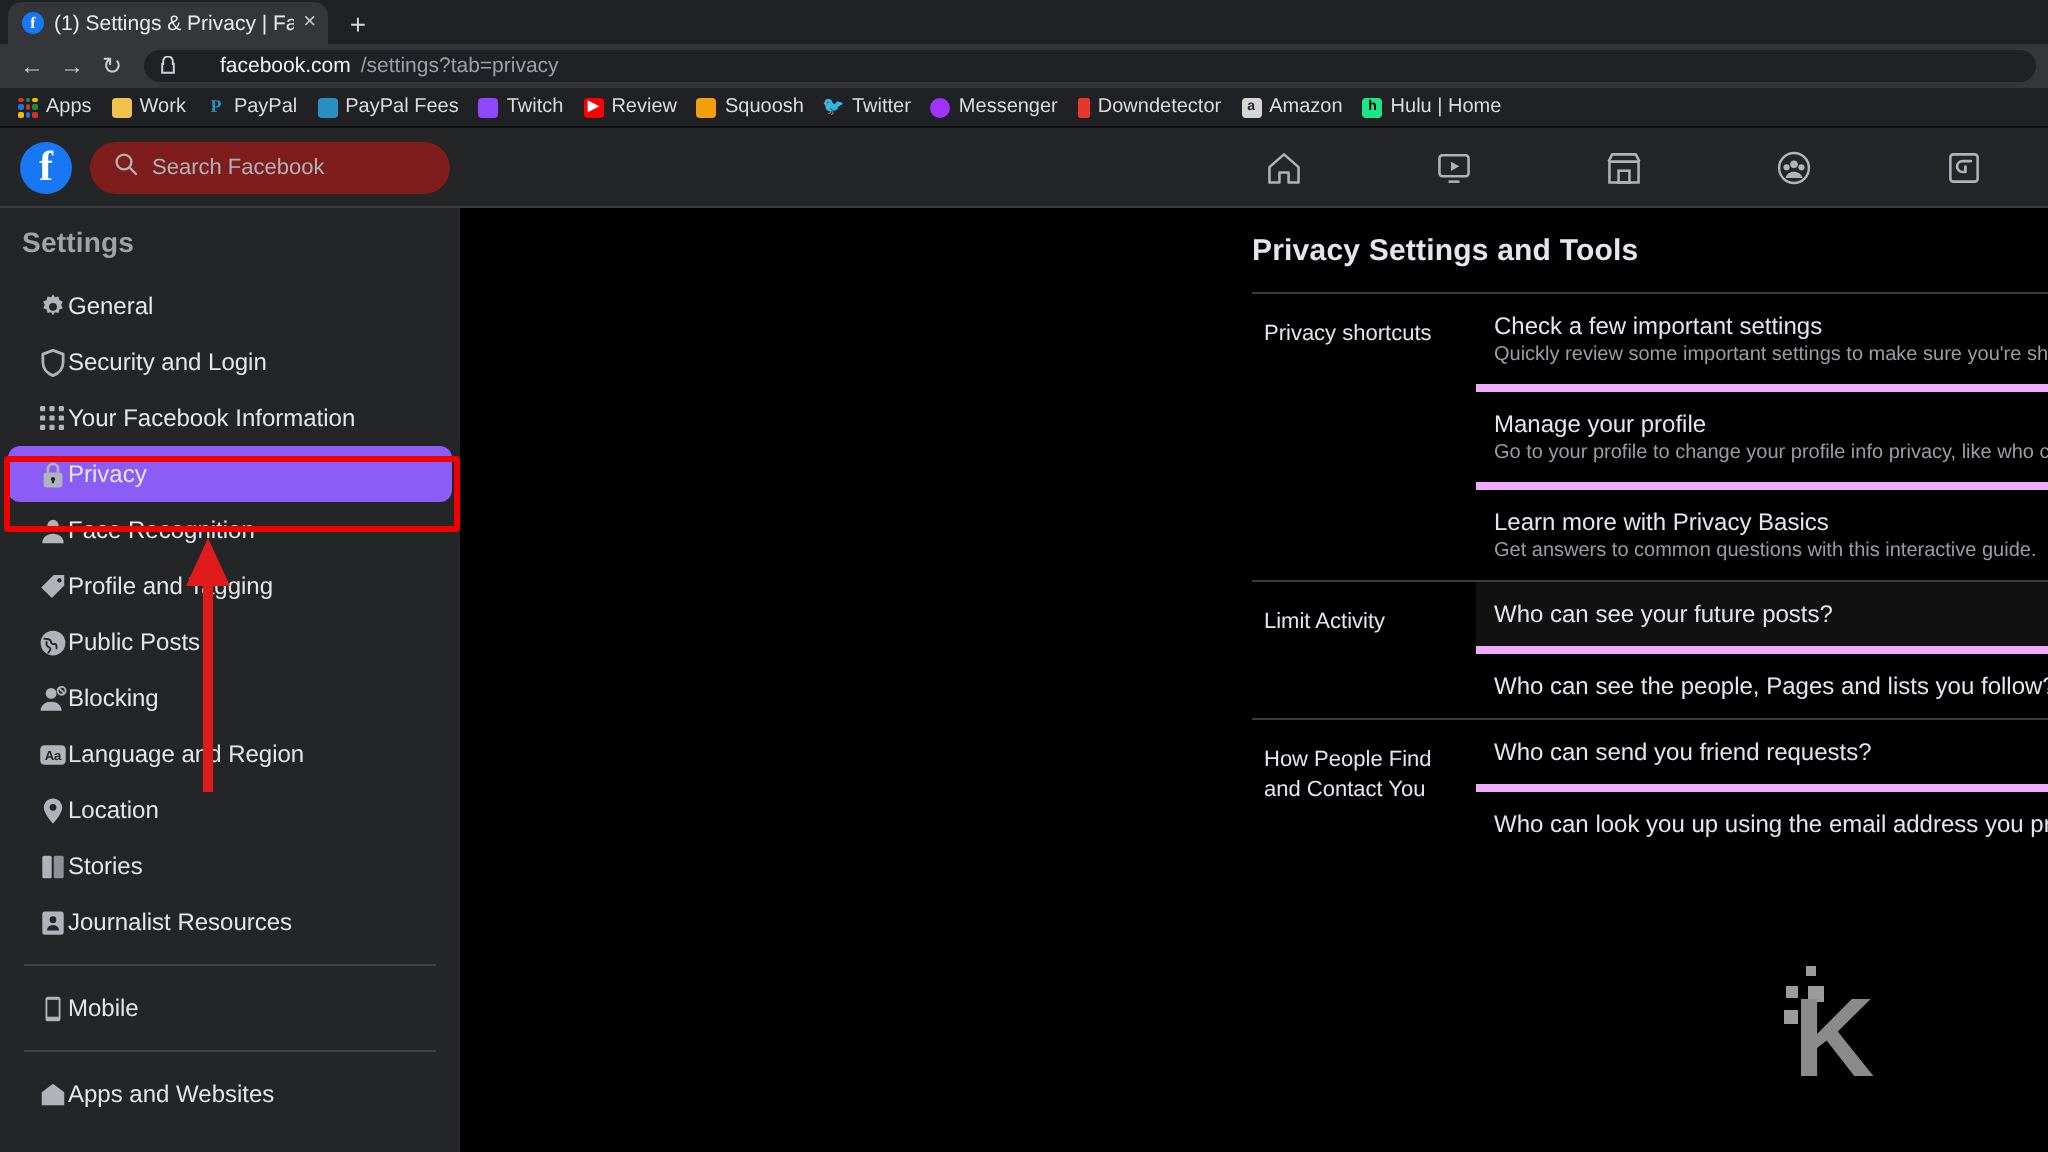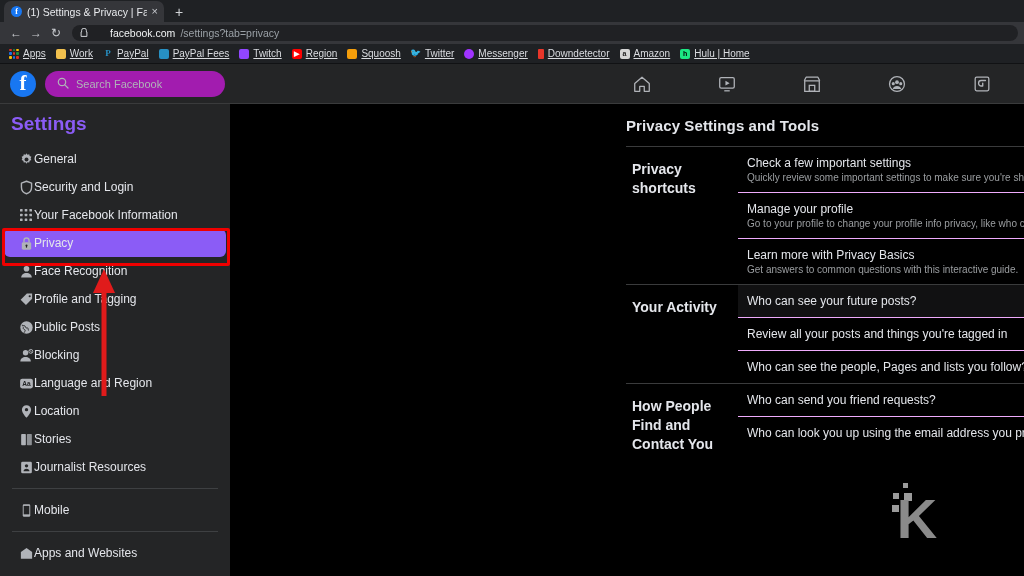--- a/index.html
+++ b/index.html
@@ -64,21 +64,21 @@
   }
   .bm {
     display:flex; align-items:center; gap:4px; padding:0 6px 0 4px;
     white-space:nowrap;
   }
   .bm-ico {
     width:10px; height:10px; border-radius:2px; flex:0 0 auto;
     display:flex; align-items:center; justify-content:center;
     font-size:7px; color:#fff; font-weight:bold; line-height:1;
   }
-  .bm-label { font-size:10px;text-decoration:underline; }
+  .bm-label { font-size:10px; }
   .dots-grid {
     width:10px;height:10px;display:grid;grid-template-columns:repeat(3,1fr);
     grid-template-rows:repeat(3,1fr);gap:1px;
   }
   .dots-grid i { background:#d93025; border-radius:1px; display:block; }
   .dots-grid i:nth-child(2){background:#1e8e3e}
   .dots-grid i:nth-child(3){background:#fbbc04}
   .dots-grid i:nth-child(4){background:#1a73e8}
   .dots-grid i:nth-child(5){background:#d93025}
   .dots-grid i:nth-child(6){background:#1e8e3e}
@@ -91,42 +91,42 @@
     height:40px; background:#242526; display:flex; align-items:center;
     border-bottom:1px solid #3a3b3c; position:relative;
   }
   .fb-logo {
     width:26px; height:26px; border-radius:50%; background:#1877f2;
     color:#fff; font-family:"Liberation Serif",serif; font-weight:bold;
     font-size:21px; line-height:25px; text-align:center; margin-left:10px;
     flex:0 0 auto;
   }
   .fb-search {
-    height:26px; width:180px; background:#a21caf; border-radius:16px;
+    height:26px; width:180px; background:#7f1d1d; border-radius:16px;
     display:flex; align-items:center; gap:7px; padding:0 12px;
     margin-left:9px; color:#b0b3b8; font-size:11px;
   }
   .fb-nav {
     position:absolute; left:600px; right:0; top:0; height:40px;
     display:flex; align-items:center; justify-content:space-around;
   }
   .fb-nav-item {
     width:50px; height:34px; display:flex; align-items:center;
     justify-content:center; color:#b0b3b8;
   }
 
   
   .content { display:flex; height:512px; background:#000; }
 
   .sidebar {
     width:230px; flex:0 0 230px; background:#242526; height:512px;
     padding-top:9px; position:relative; overflow:hidden;
   }
   .side-title {
-    font-size:19px; font-weight:bold; color:#8b5cf6;
+    font-size:14px; font-weight:bold; color:#a3a3a3;
     padding:0 0 10px 11px; letter-spacing:.1px;
   }
   .side-item {
     height:28px; display:flex; align-items:center; gap:0;
     padding-left:14px; margin:0 4px; border-radius:6px;
     color:#e4e6eb; font-size:12px;
   }
   .side-item.active { background:#8b5cf6; }
   .side-ico {
     width:16px; height:16px; flex:0 0 auto; display:flex;
@@ -154,26 +154,26 @@
     width:404px; flex:0 0 404px; background:#000; height:512px;
     padding:0 0 0 6px; overflow:hidden; position:relative;
   }
   .main-title {
     font-size:15px; font-weight:bold; color:#e4e6eb;
     padding:13px 0 12px 0; letter-spacing:.1px;
   }
   .rule { height:1px; background:#3a3b3c; }
   .section { display:flex; }
   .sec-head {
-    width:112px; flex:0 0 112px; font-size:14px; font-weight:bold;
+    width:112px; flex:0 0 112px; font-size:11px; font-weight:normal;
     color:#e4e6eb; padding:13px 10px 0 6px; line-height:1.35;
   }
   .sec-rows { flex:1 1 auto; min-width:0; }
   .row {
-    padding:9px 0 9px 9px; border-bottom:1px solid #f0abfc;
+    padding:9px 0 9px 9px; border-bottom:4px solid #f0abfc;
     white-space:nowrap; overflow:hidden;
   }
   .row:last-child { border-bottom:none; }
   .row.hl { background:#111112; }
   .row-title { font-size:12px; color:#e4e6eb; }
   .row-sub { font-size:10px; color:#9b9ea1; margin-top:2px; }
   .row-wrap { white-space:normal; line-height:1.35; }
 
   .watermark {
     position:absolute; left:270px; top:378px; width:70px; height:62px;
@@ -235,21 +235,21 @@
     <div class="bm">
       <span class="bm-ico" style="background:#2790c3"></span>
       <span class="bm-label">PayPal Fees</span>
     </div>
     <div class="bm">
       <span class="bm-ico" style="background:#9146ff"></span>
       <span class="bm-label">Twitch</span>
     </div>
     <div class="bm">
       <span class="bm-ico" style="background:#ff0000;border-radius:2px">▶</span>
-      <span class="bm-label">Region</span>
+      <span class="bm-label">Review</span>
     </div>
     <div class="bm">
       <span class="bm-ico" style="background:#f59e0b"></span>
       <span class="bm-label">Squoosh</span>
     </div>
     <div class="bm">
       <span class="bm-ico" style="background:transparent;color:#1da1f2;font-size:9px">🐦</span>
       <span class="bm-label">Twitter</span>
     </div>
     <div class="bm">
@@ -508,27 +508,24 @@
           <div class="row">
             <div class="row-title">Learn more with Privacy Basics</div>
             <div class="row-sub">Get answers to common questions with this interactive guide.</div>
           </div>
         </div>
       </div>
 
       <div class="rule"></div>
 
       <div class="section">
-        <div class="sec-head">Your Activity</div>
+        <div class="sec-head">Limit Activity</div>
         <div class="sec-rows">
           <div class="row hl">
             <div class="row-title">Who can see your future posts?</div>
-          </div>
-          <div class="row">
-            <div class="row-title">Review all your posts and things you're tagged in</div>
           </div>
           <div class="row">
             <div class="row-title">Who can see the people, Pages and lists you follow?</div>
           </div>
         </div>
       </div>
 
       <div class="rule"></div>
 
       <div class="section">

